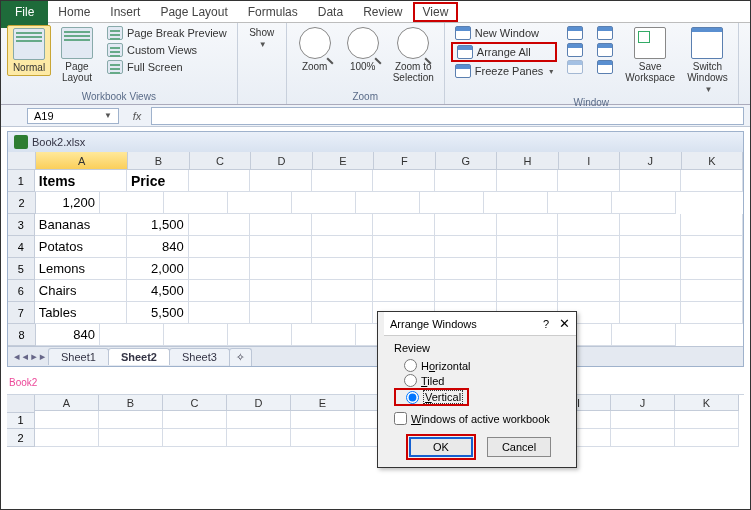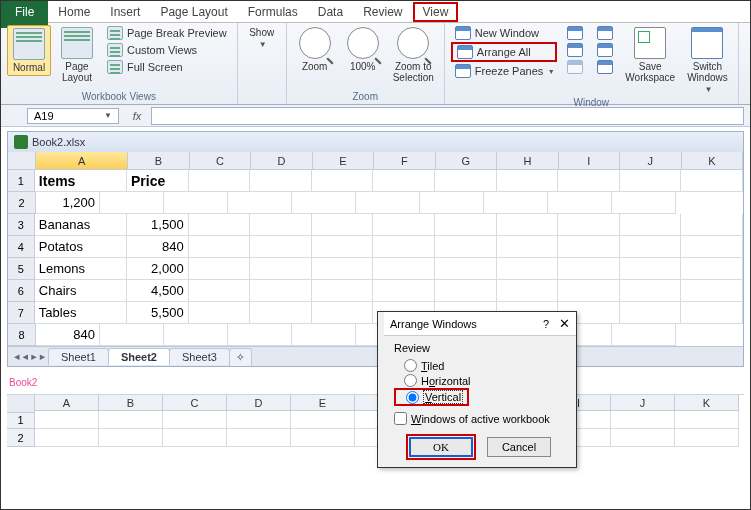--- a/index.html
+++ b/index.html
@@ -77,21 +77,21 @@
 .dlg-title { display:flex; align-items:center; justify-content:space-between; background:#fff; padding:4px 6px; border-bottom:1px solid #ccc;}
 .dlg-title .r { display:flex; gap:10px; align-items:center;}
 .dlg-body { padding:6px 10px 4px;}
 .fieldset-label { margin-bottom:4px; }
 .radio { display:flex; align-items:center; gap:4px; padding:1px 0 1px 10px;}
 .radio input { margin:0; }
 .radio.hl { border:2px solid #c00; display:inline-flex; padding:0 4px 0 10px;justify-content:flex-end;}
 .chk { display:flex; align-items:center; gap:4px; margin:6px 0 0 0;}
 .dlg-btns { display:flex; justify-content:center; gap:14px; padding:8px 0 10px;}
 .btn { width:64px; height:20px; border:1px solid #888; background:#e9e9e9; cursor:pointer; font-size:11px;}
-.btn.primary { border:2px solid #1560d0; outline:2px solid #c00; outline-offset:1px;font-family:Liberation Serif, serif;}
+.btn.primary { border:2px solid #1560d0; outline:2px solid #c00; outline-offset:1px;}
 .close-x { font-family: Arial; font-size:13px; cursor:pointer;}
 .help-q { cursor:pointer; }
 </style>
 </head>
 <body>
 
 <div class="tabs-bar">
   <div class="file-tab">File</div>
   <div class="tab">Home</div>
   <div class="tab">Insert</div>
@@ -432,25 +432,25 @@
     <span>Arrange Windows</span>
     <span class="r">
       <span class="help-q">?</span>
       <span class="close-x">✕</span>
     </span>
   </div>
   <div class="dlg-body">
     <div class="fieldset-label">Review</div>
     <label class="radio">
         <input type="radio" name="arr" style="">
-        <span><u>T</u><span>iled</span></span>
+        <span>H<u>o</u>rizontal</span>
       </label>
     <label class="radio">
         <input type="radio" name="arr" style="">
-        <span>H<u>o</u>rizontal</span>
+        <span><u>T</u><span>iled</span></span>
       </label>
     <div><label class="radio hl">
           <input type="radio" name="arr" checked="" style="">
           <span style="border:1px dotted #333;padding:0 1px"><u>V</u>ertical</span>
         </label></div>
     <label class="chk">
         <input type="checkbox" style="">
         <span><u>W</u>indows of active workbook</span>
       </label>
   </div>

